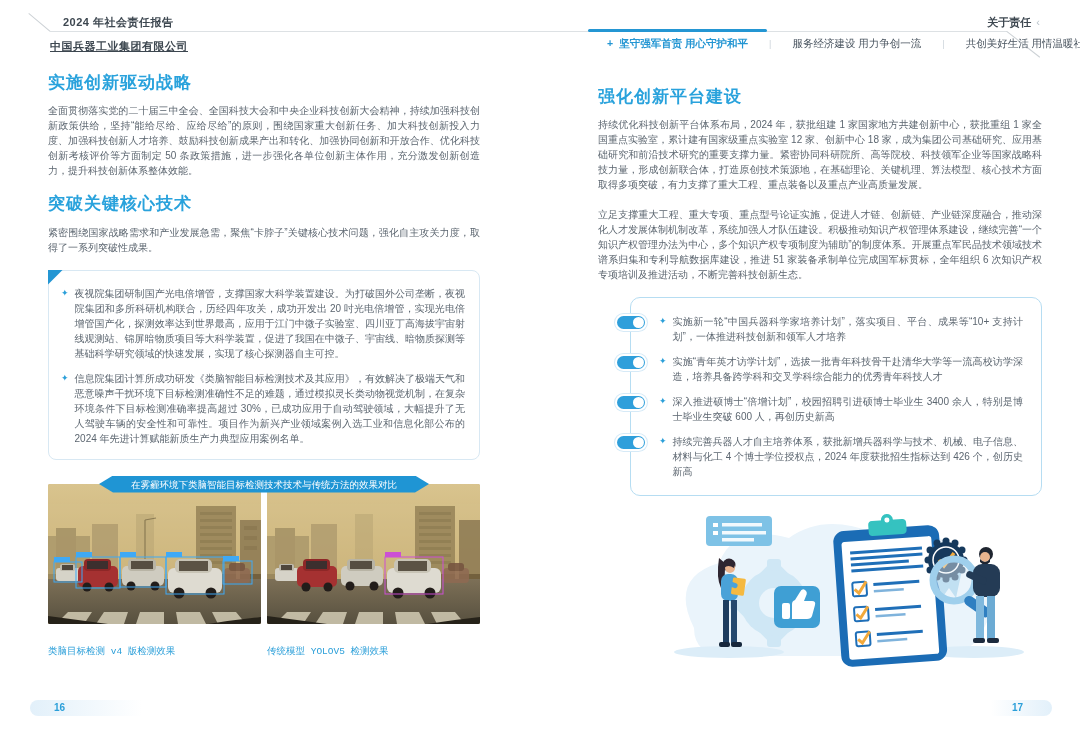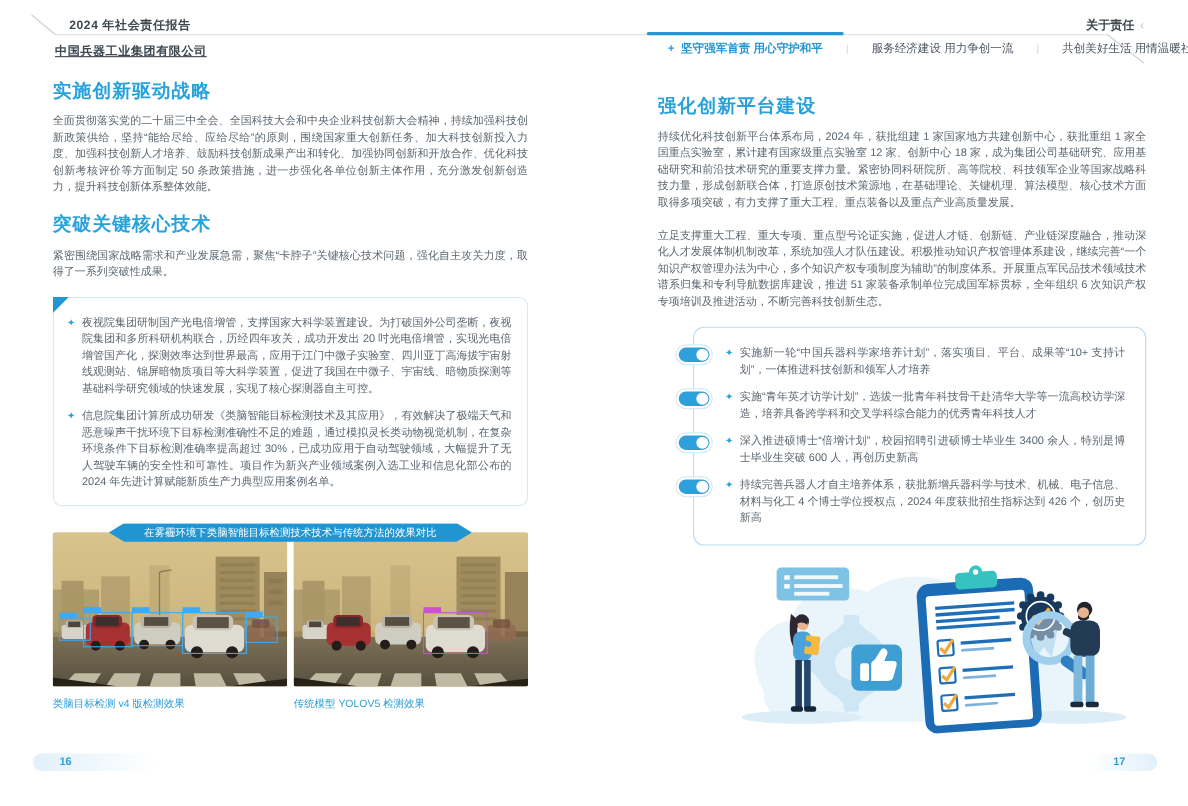--- a/index.html
+++ b/index.html
@@ -31,30 +31,30 @@
   .callout-l .fold{position:absolute;top:-1px;left:-1px;width:15px;height:15px;background:#2496d3;clip-path:polygon(0 0,100% 0,0 100%);}
   ul.blist{list-style:none;margin:0;padding:0;}
   ul.blist li{display:flex;gap:6px;font-size:10px;line-height:1.5;text-align:justify;color:#5c6670;}
   ul.blist li + li{margin-top:10px;}
   .star{color:#2b9fd9;font-size:9px;line-height:15px;flex:0 0 auto;}
   
   .ribbon{position:relative;z-index:2;width:330px;height:17px;line-height:17px;margin:16px auto -9px;background:#1f95d4;color:#fff;
     font-size:9.5px;text-align:center;clip-path:polygon(14px 0,calc(100% - 14px) 0,100% 50%,calc(100% - 14px) 100%,14px 100%,0 50%);}
   .photos{display:flex;gap:6px;}
   .photo{width:213px;height:140px;border-radius:2px;overflow:hidden;background:#c9b077;}
-  .captions{display:flex;gap:6px;margin-top:10px;}
+  .captions{display:flex;gap:6px;margin-top:21px;font-family:Liberation Mono, monospace;}
   .caption{width:213px;font-size:9.5px;color:#2b9fd9;}
   
   .callout-r{border:1px solid #b6ddf2;border-radius:10px;margin:4px 0 12px 32px;padding:16px 18px 16px 28px;box-sizing:border-box;}
   .callout-r li{position:relative;}
   .knob{position:absolute;left:-42px;top:2px;width:28px;height:13px;border-radius:8px;background:#2f9fdb;box-shadow:0 0 0 2px #ffffff,0 0 0 3px #d6eaf7;}
   .knob::after{content:"";position:absolute;right:1px;top:1px;width:11px;height:11px;border-radius:50%;background:#fff;}
   .illus{margin:6px 0 0 26px;width:412px;height:168px;}
   
-  .pill{position:absolute;bottom:32px;height:16px;line-height:16px;border-radius:8px;font-size:10px;font-weight:bold;color:#2b9fd9;box-sizing:border-box;}
+  .pill{position:absolute;bottom:17px;height:16px;line-height:16px;border-radius:8px;font-size:10px;font-weight:bold;color:#2b9fd9;box-sizing:border-box;}
   .pill-left{left:30px;width:132px;background:linear-gradient(90deg,#e2f0fa 0%,rgba(255,255,255,0) 85%);padding-left:24px;}
   .pill-right{right:28px;width:68px;background:linear-gradient(270deg,#e2f0fa 0%,rgba(255,255,255,0) 90%);padding-left:28px;}
 </style>
 </head>
 <body>
 
 <div class="diag-left"></div>
 <div class="top-rule"></div>
 <div class="diag-right"></div>
 <div class="report-title">2024 年社会责任报告</div>

